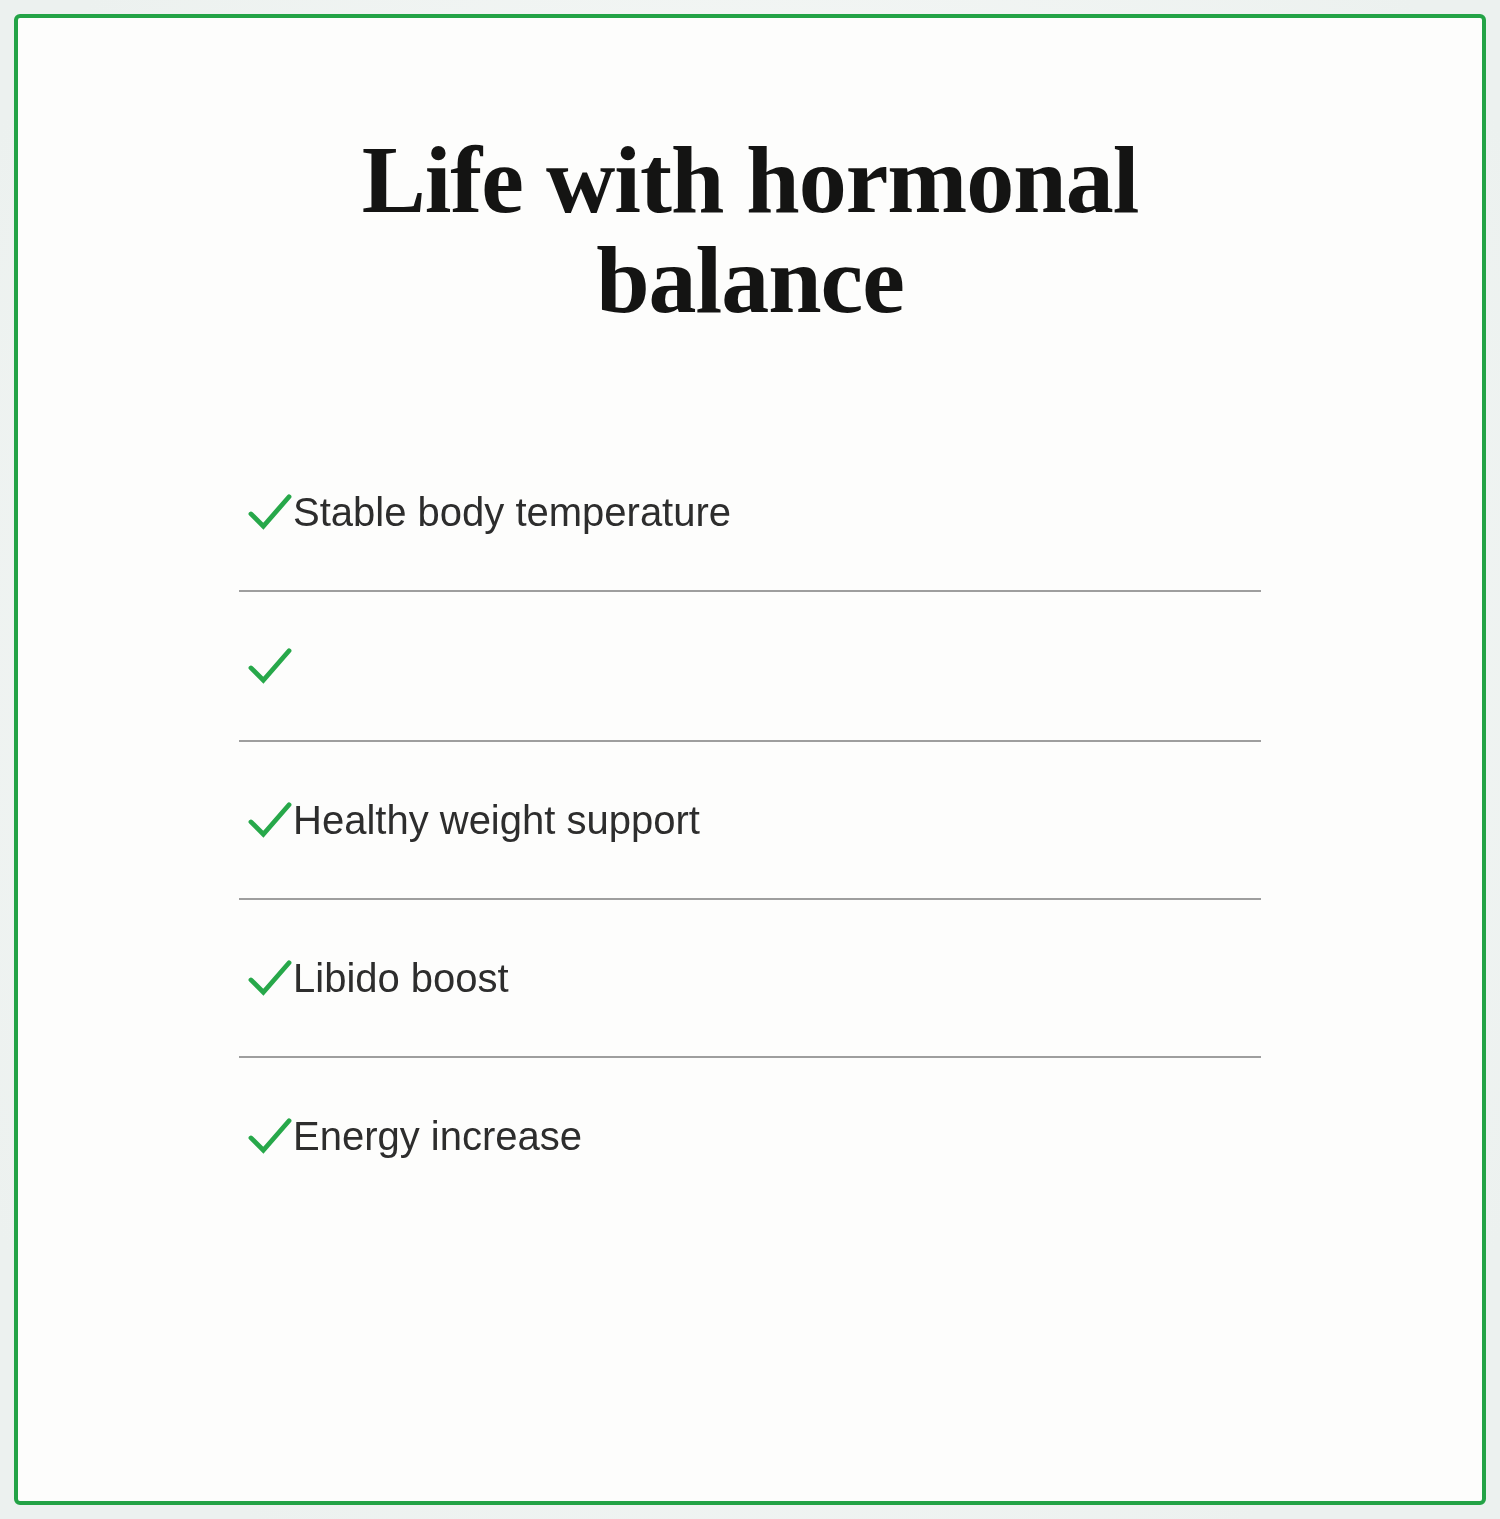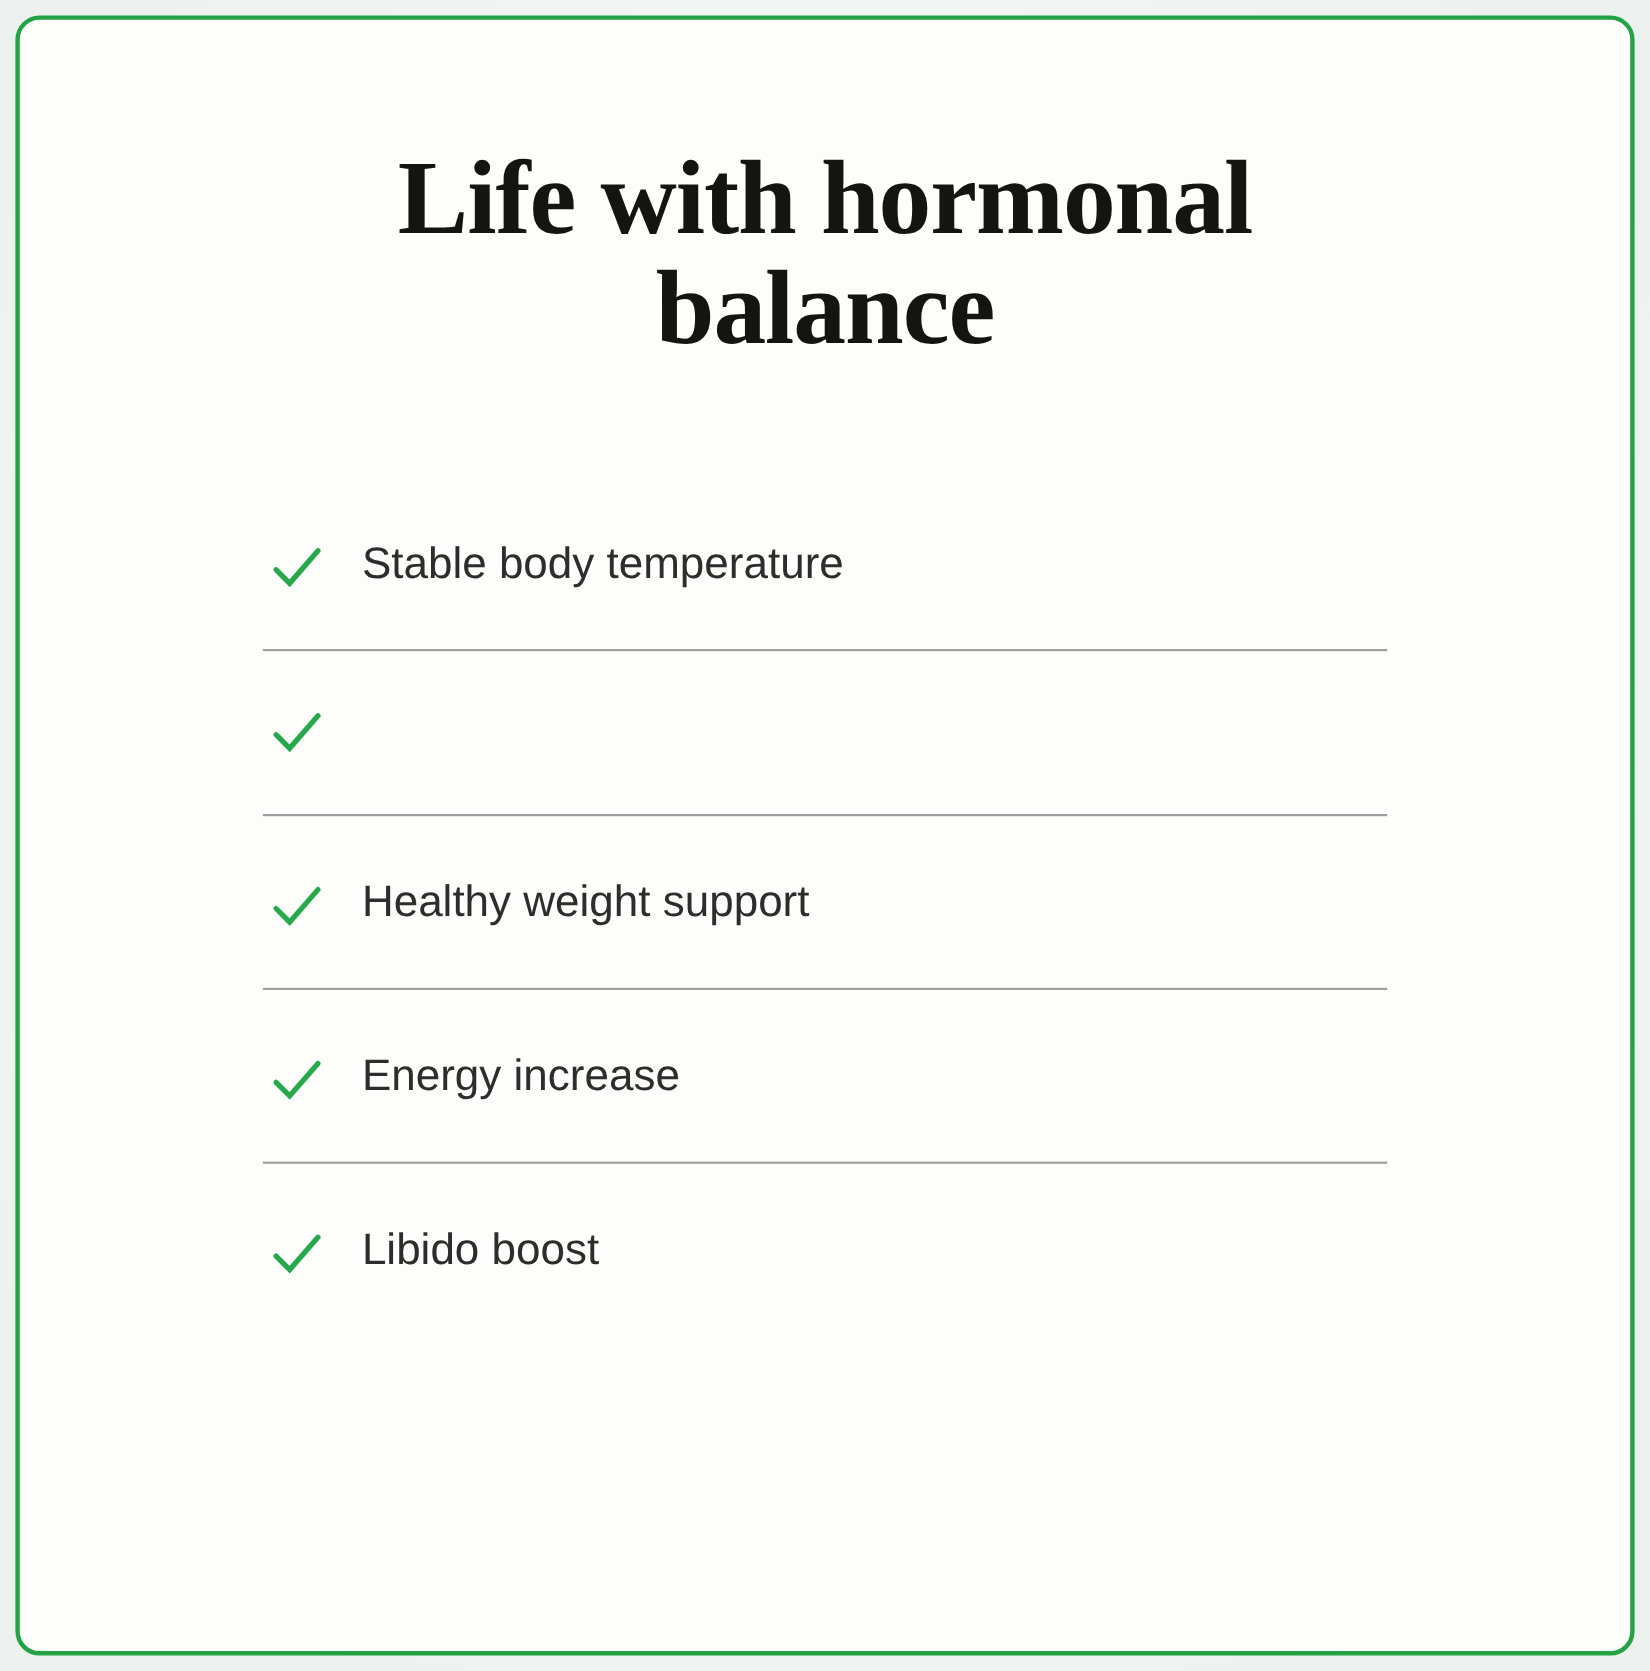--- a/index.html
+++ b/index.html
@@ -18,43 +18,42 @@
     height: 1519px;
     position: relative;
     font-family: "Liberation Sans", "DejaVu Sans", sans-serif;
     background: radial-gradient(ellipse at 50% 45%, #fbfcfb 0%, var(--page-background) 85%);
     overflow: hidden;
   }
   .card {
     position: absolute;
     inset: 14px;
     border: 4px solid var(--border-green);
-    border-radius: 22px;
+    border-radius: 6px;
     background: var(--card-background);
   }
   .title {
     margin: 112px auto 0 auto;
     max-width: 830px;
     text-align: center;
     font-family: "Liberation Serif", "DejaVu Serif", serif;
     font-weight: 700;
     font-size: 96px;
     line-height: 1.04;
     letter-spacing: -1px;
     color: var(--title-text);
   }
   .benefit-list {
     list-style: none;
     margin: 104px 0 0 0;
     padding: 0 221px;
   }
   .benefit-row {
     display: flex;
-    align-items: flex-end;
-    gap: 36px;
+    align-items: center;
     padding: 54px 8px;
     border-bottom: 2px solid var(--divider-gray);
   }
   .benefit-row:last-child { border-bottom: none; }
   .check {
     flex: 0 0 auto;
     width: 46px;
     height: 40px;
     display: inline-flex;
     align-items: center;
@@ -106,25 +105,25 @@
     </span>
     <span class="benefit-label">Healthy weight support</span>
   </li>
 
   <li class="benefit-row">
     <span class="check">
       <svg viewBox="0 0 48 42" aria-hidden="true">
         <path d="M4 23 L17 36 L44 5"></path>
       </svg>
     </span>
-    <span class="benefit-label">Energy increase</span>
+    <span class="benefit-label">Libido boost</span>
   </li>
 
   <li class="benefit-row">
     <span class="check">
       <svg viewBox="0 0 48 42" aria-hidden="true">
         <path d="M4 23 L17 36 L44 5"></path>
       </svg>
     </span>
-    <span class="benefit-label">Libido boost</span>
+    <span class="benefit-label">Energy increase</span>
   </li>
 </ul>
 </div>
 
 </body></html>

